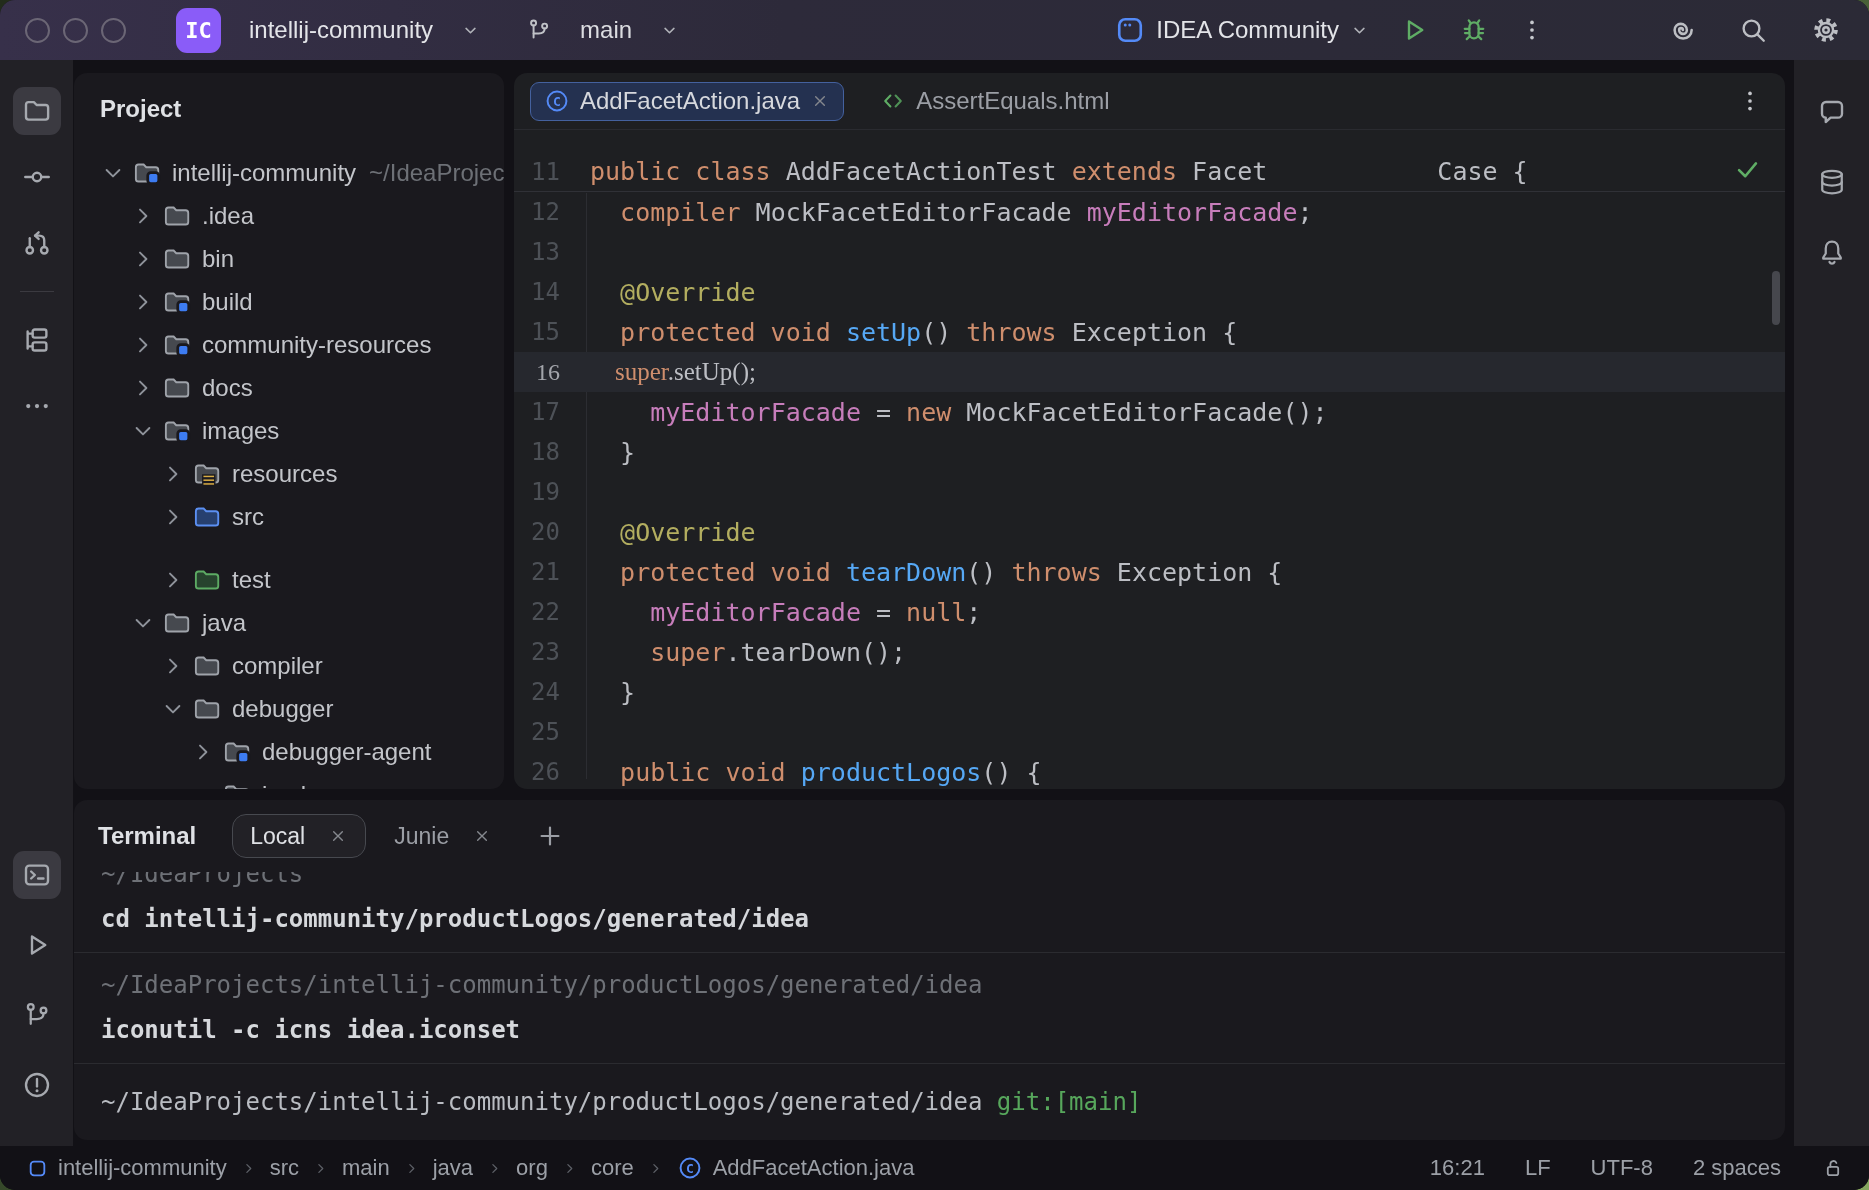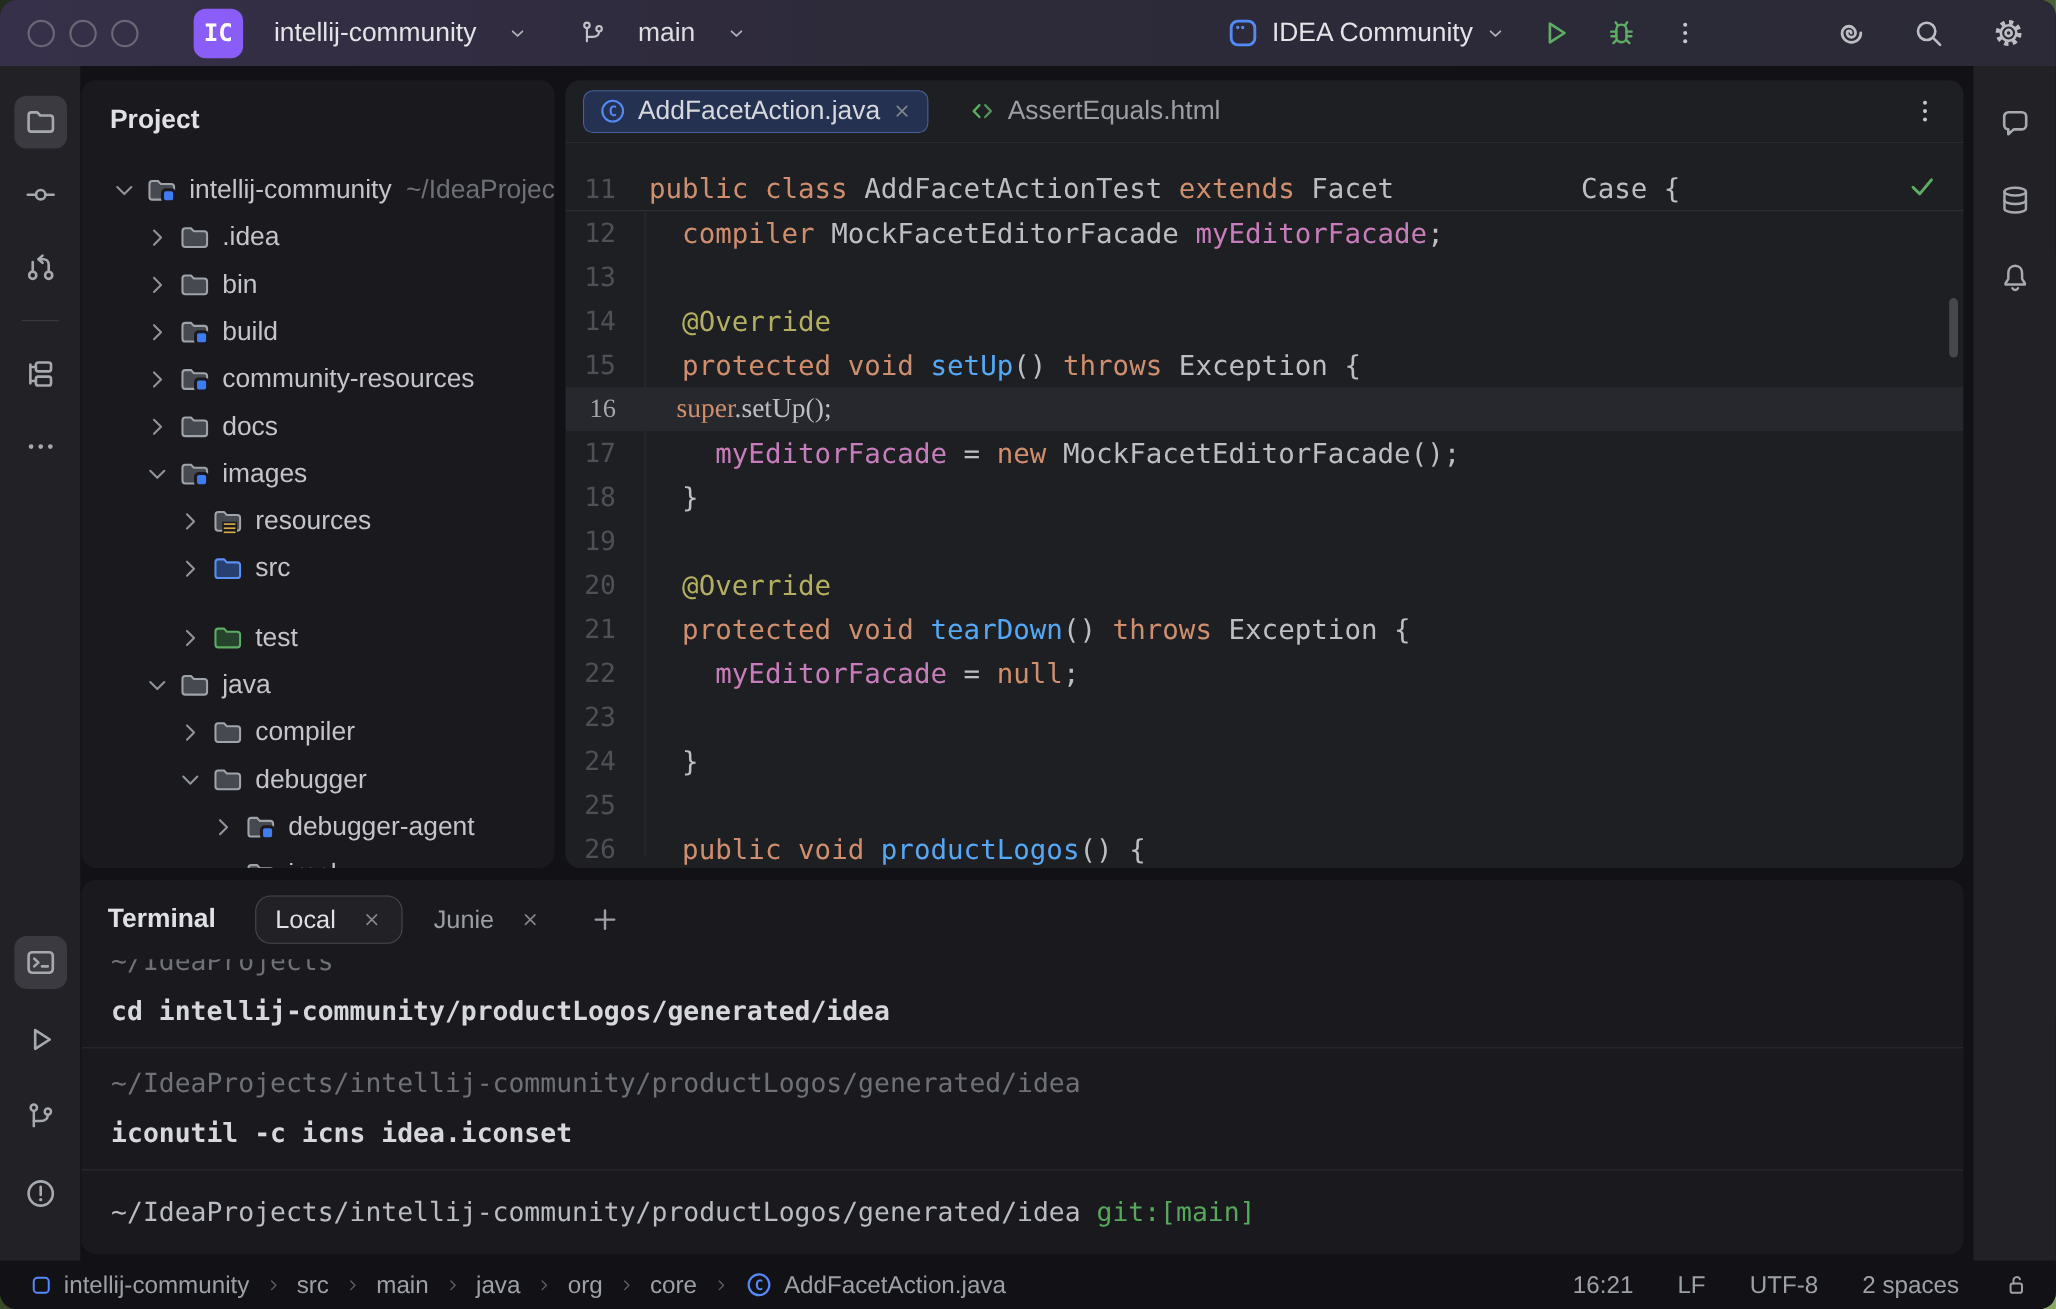--- a/index.html
+++ b/index.html
@@ -613,20 +613,21 @@
             <div class="crow">
               <span class="ln">21</span>
               <span class="codewrap"><span class="seg-pl">  </span><span class="seg-kw">protected void </span><span class="seg-mth">tearDown</span><span class="seg-pl">() </span><span class="seg-kw">throws </span><span class="seg-pl">Exception {</span></span>
             </div>
             <div class="crow">
               <span class="ln">22</span>
               <span class="codewrap"><span class="seg-pl">    </span><span class="seg-fld">myEditorFacade</span><span class="seg-pl"> = </span><span class="seg-kw">null</span><span class="seg-pl">;</span></span>
             </div>
             <div class="crow">
               <span class="ln">23</span>
+              <span class="codewrap"><span class="seg-pl">    </span><span class="seg-kw">super</span><span class="seg-pl">.tearDown();</span></span>
             </div>
             <div class="crow">
               <span class="ln">24</span>
               <span class="codewrap"><span class="seg-pl">  }</span></span>
             </div>
             <div class="crow">
               <span class="ln">25</span>
               <span class="codewrap"></span>
             </div>
             <div class="crow">

